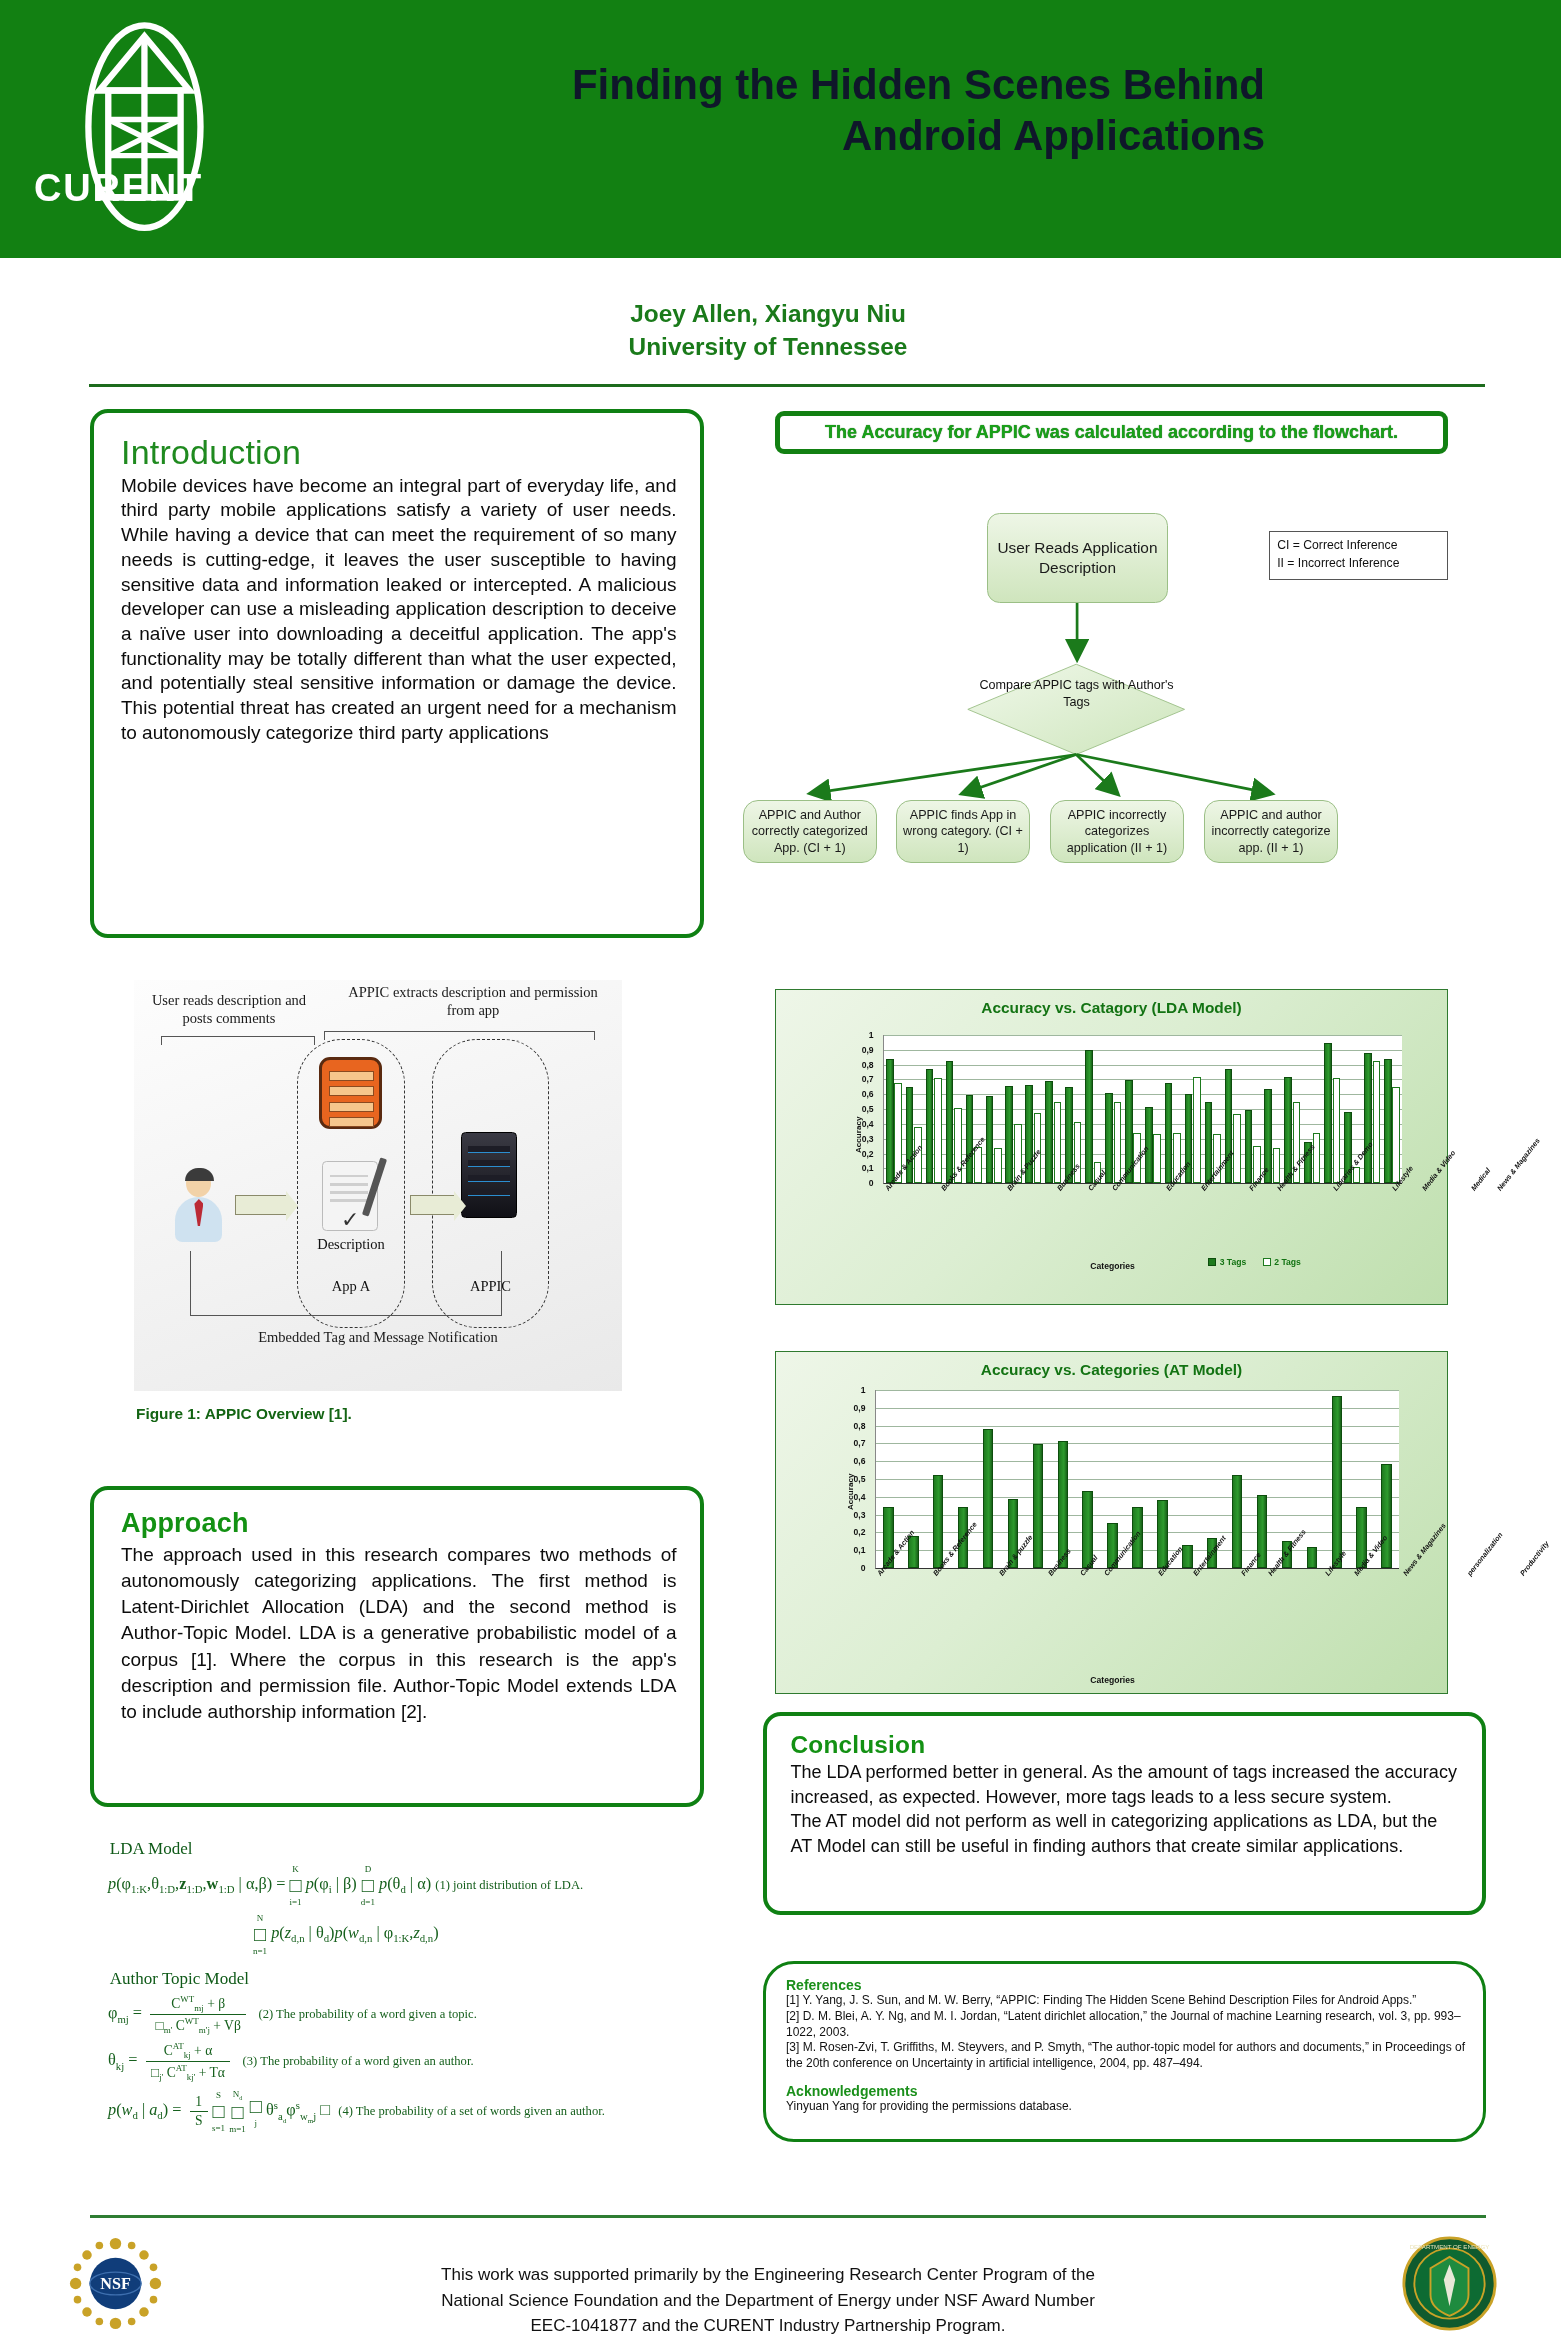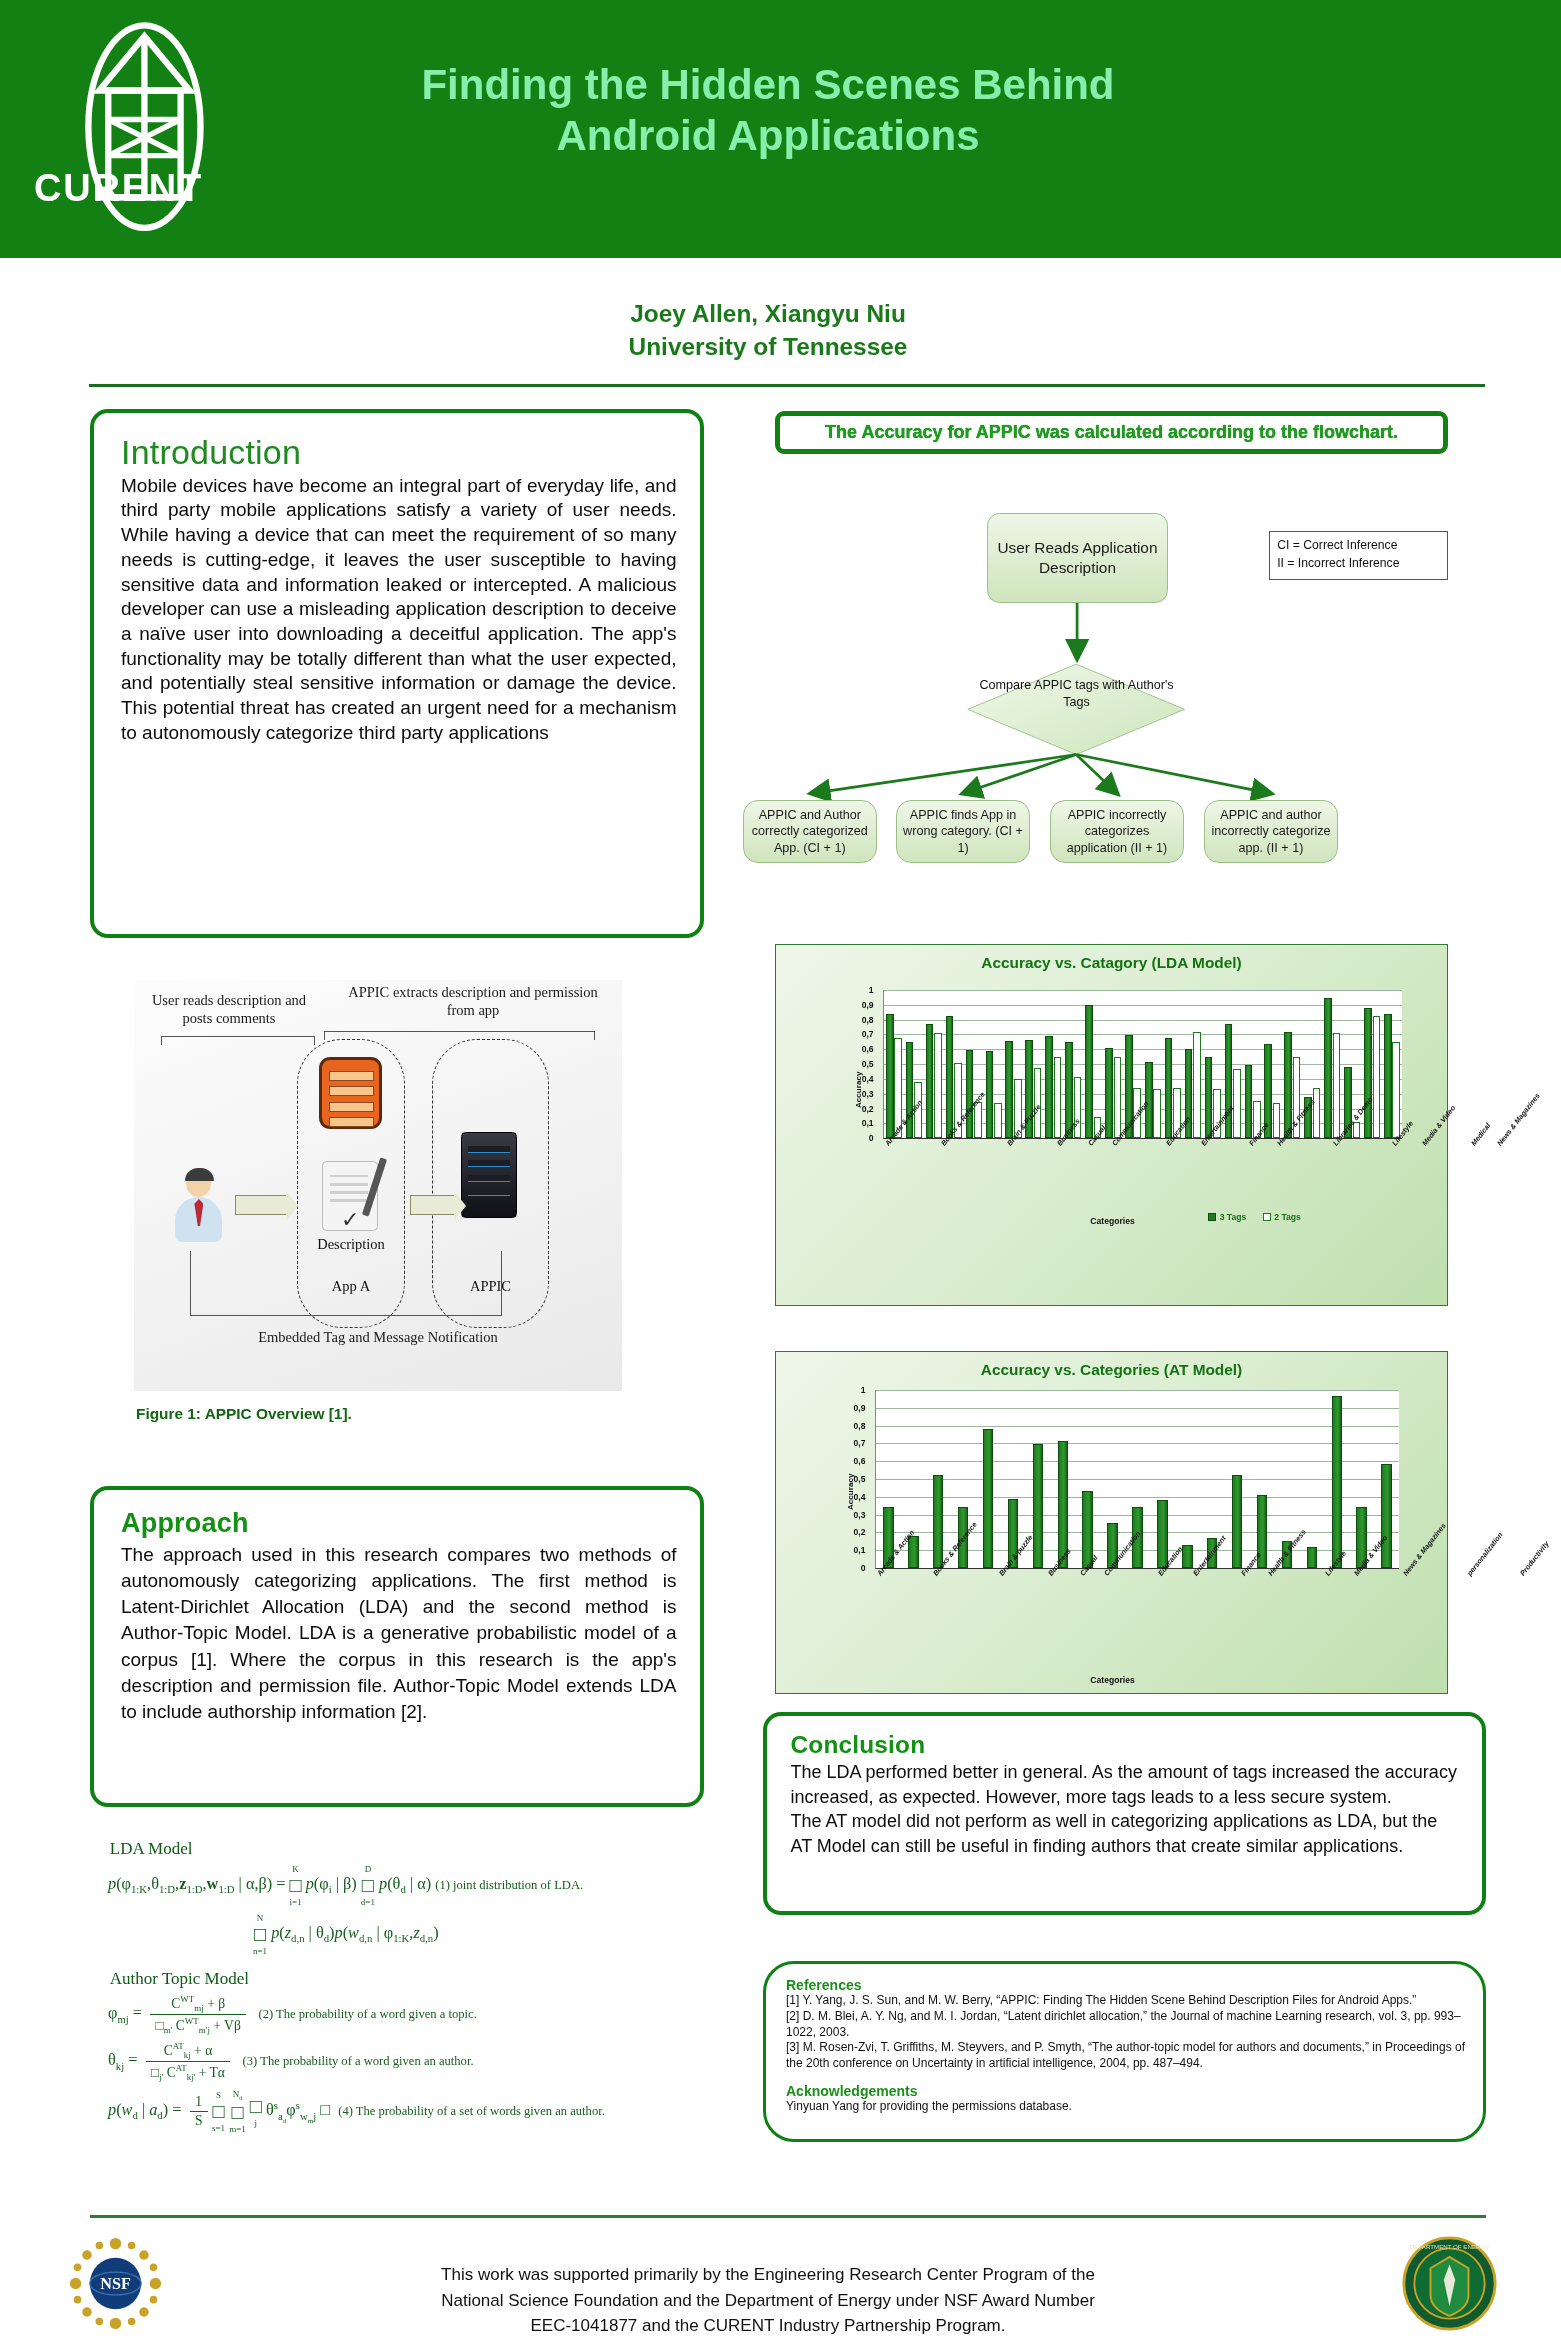--- a/index.html
+++ b/index.html
@@ -16,21 +16,21 @@
     background:#128012;
   }
   .curent-logo { position:absolute; left:54px; top:20px; width:208px; height:217px; }
   .curent-word {
     position:absolute; left:34px; top:167px; width:163px;
     color:#fff; font-size:38px; font-weight:bold; letter-spacing:1.8px;
     font-family:"Liberation Sans", sans-serif; text-align:center;
   }
   .header-title {
     position:absolute; left:271px; top:59px; width:994px;
-    text-align:center; color:#86efac;
+    text-align:right; color:#0f172a;
     font-size:42px; font-weight:bold; line-height:1.22;
     font-family:"Liberation Sans", sans-serif;
   }
   .header-title .l2 { display:block; }
 
   
   .authors {
     position:absolute; left:271px; top:298px; width:994px; text-align:center;
     color:#1a7a1a; font-size:24.4px; font-weight:bold; line-height:1.35;
   }
@@ -154,21 +154,21 @@
   #fig-feedback { position:absolute; left:56px; top:271px; width:312px; height:65px; border-left:1.4px solid #555; border-bottom:1.4px solid #555; border-right:1.4px solid #555; }
   #fig-bottom-cap { left:27px; top:348px; width:434px; font-size:14.5px; }
   #fig-num-cap { position:absolute; left:136px; top:1405px; width:379px;
      color:#136413; font-size:15.4px; font-weight:bold; }
 
   
   .chart-box {
     position:absolute; border:0.9px solid #2f7a2f;
     background:linear-gradient(135deg,#eef6e8 0%, #dceed2 45%, #bfdfae 100%);
   }
-  #chart-lda { left:775px; top:944px; width:673px; height:362px; }
+  #chart-lda { left:775px; top:989px; width:673px; height:316px; }
   #chart-at  { left:775px; top:1351px; width:673px; height:343px; }
   .chart-title {
     position:absolute; left:0; top:9px; width:100%; text-align:center;
     color:#137313; font-size:15.4px; font-weight:bold;
   }
   .plot {
     position:absolute; background:#ffffff; border-left:0.9px solid #888; border-bottom:0.9px solid #333;
   }
   #plot-lda { left:107px; top:45px; width:519px; height:149px; }
   #plot-at  { left:99px; top:38px; width:524px; height:179px; }

